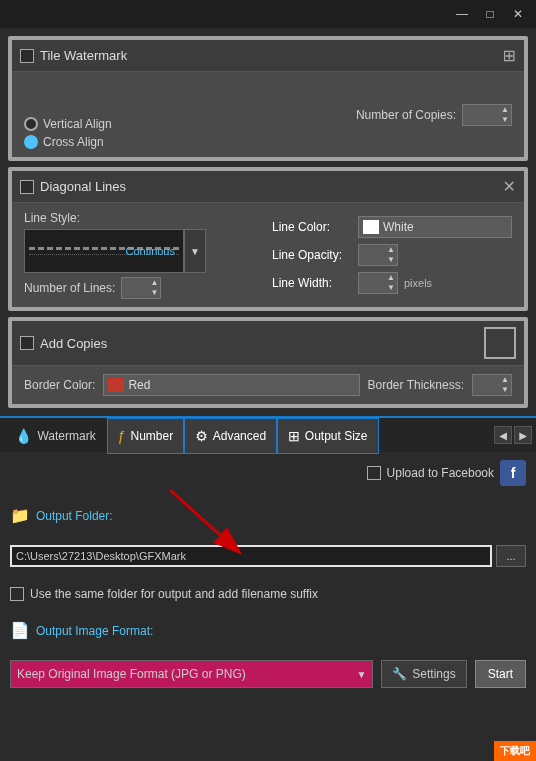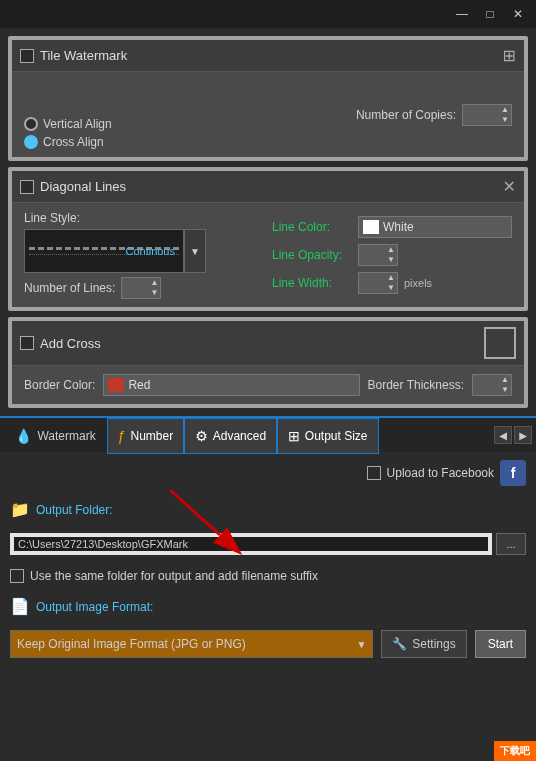--- a/index.html
+++ b/index.html
@@ -194,21 +194,21 @@
       flex-direction: column;
       gap: 6px;
       flex: 1;
     }
     .field-row {
       display: flex;
       align-items: center;
       gap: 6px;
     }
     .field-label {
-      color: #22c55e;
+      color: #ffffff;
       white-space: nowrap;
       min-width: 80px;
     }
     .field-input {
       background: #5a5a5a;
       border: 1px solid #777;
       height: 22px;
       flex: 1;
       color: #ddd;
       padding: 0 4px;
@@ -306,21 +306,21 @@
       justify-content: center;
       font-size: 10px;
       cursor: pointer;
     }
 
     
     .bottom-area {
       padding: 8px 10px;
       display: flex;
       flex-direction: column;
-      gap: 14px;
+      gap: 20px;
     }
     .upload-row {
       display: flex;
       align-items: center;
       justify-content: flex-end;
       gap: 6px;
     }
     .facebook-icon {
       width: 26px;
       height: 26px;
@@ -341,21 +341,21 @@
     .folder-icon { color: #f0c040; font-size: 16px; }
     .output-label { color: #4fc3f7; font-size: 12px; }
     .path-row {
       display: flex;
       align-items: center;
       gap: 4px;
     }
     .path-field {
       flex: 1;
       background: #1e1e1e;
-      border: 4px solid #e5e5e5;
+      border: 2px solid #e5e5e5;
       height: 22px;
       color: #ccc;
       padding: 0 4px;
       font-size: 11px;
       display: flex;
       align-items: center;
     }
     .browse-btn {
       background: #3a3a3a;
       border: 1px solid #666;
@@ -372,21 +372,21 @@
       display: flex;
       align-items: center;
       gap: 6px;
     }
     .format-row {
       display: flex;
       align-items: center;
       gap: 8px;
     }
     .format-select {
-      background: #a16207;
+      background: #be185d;
       border: 1px solid #666;
       height: 28px;
       color: #ccc;
       padding: 0 6px;
       display: flex;
       align-items: center;
       gap: 4px;
       flex: 1;
       cursor: pointer;
     }
@@ -550,21 +550,21 @@
           </div>
         </div>
       </div>
     </div>
   </div>
 
   <div class="section">
     <div class="section-header">
       <div class="section-header-left">
         <div class="checkbox"></div>
-        <span class="section-title">Add Cross</span>
+        <span class="section-title">Add Copies</span>
       </div>
       <div class="border-preview"></div>
     </div>
     <div class="section-body ab-body">
       <div class="ab-row">
         <span>Border Color:</span>
         <div class="field-input with-color" style="width:130px;">
           <div class="color-box" style="background:#c0392b;"></div>
           <span>Red</span>
         </div>

